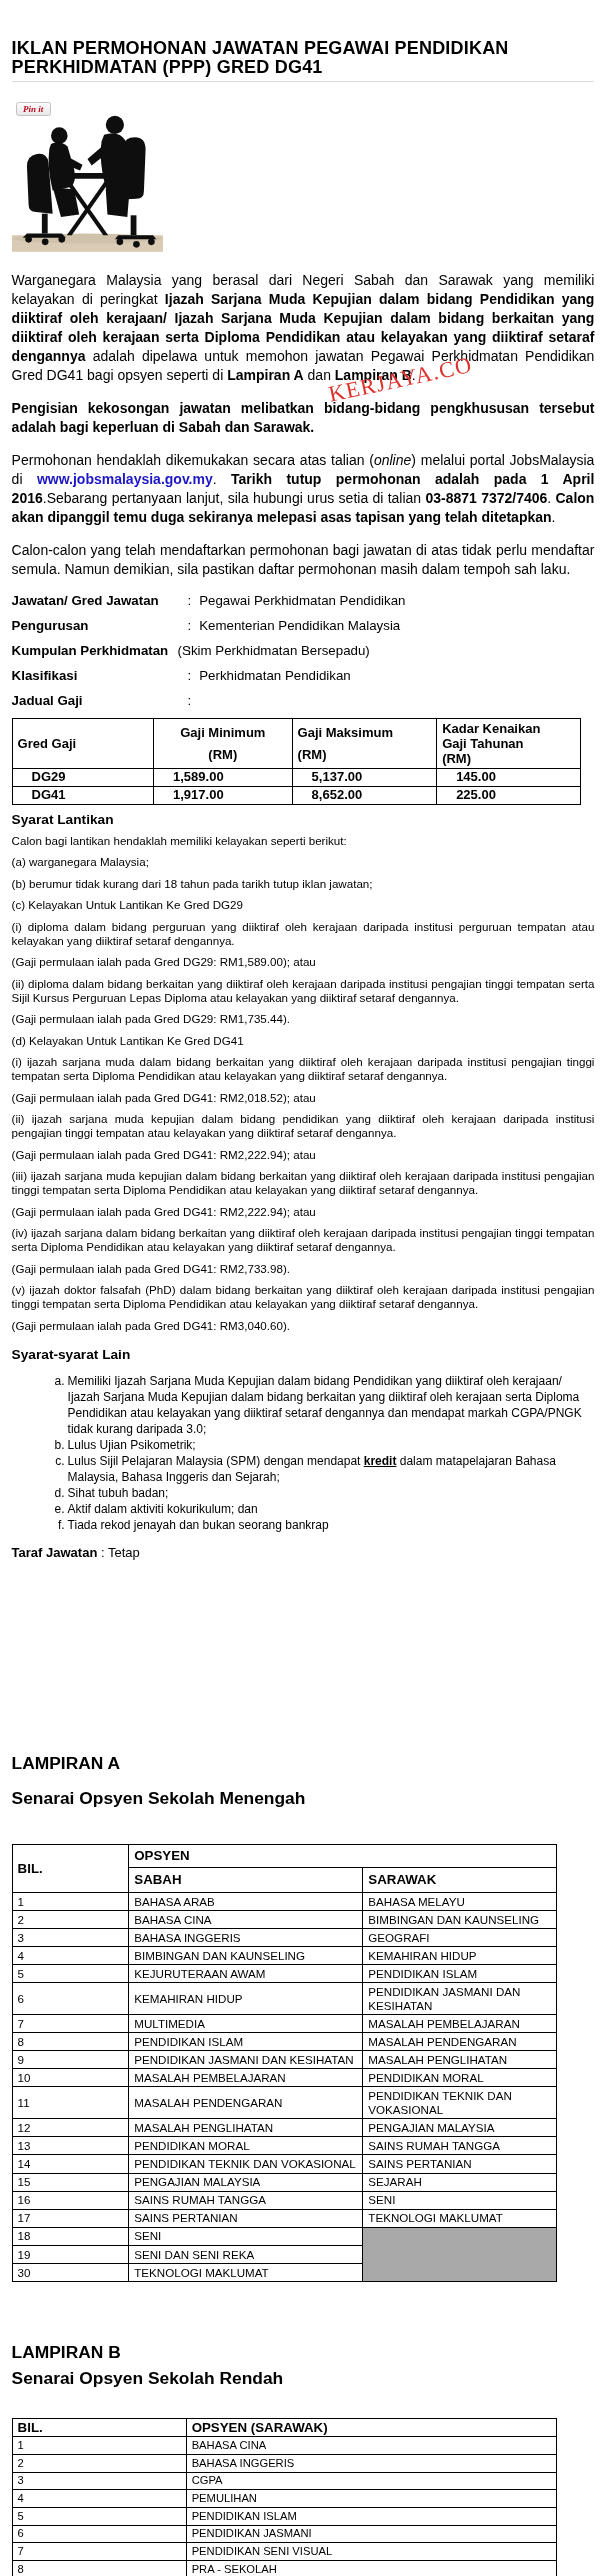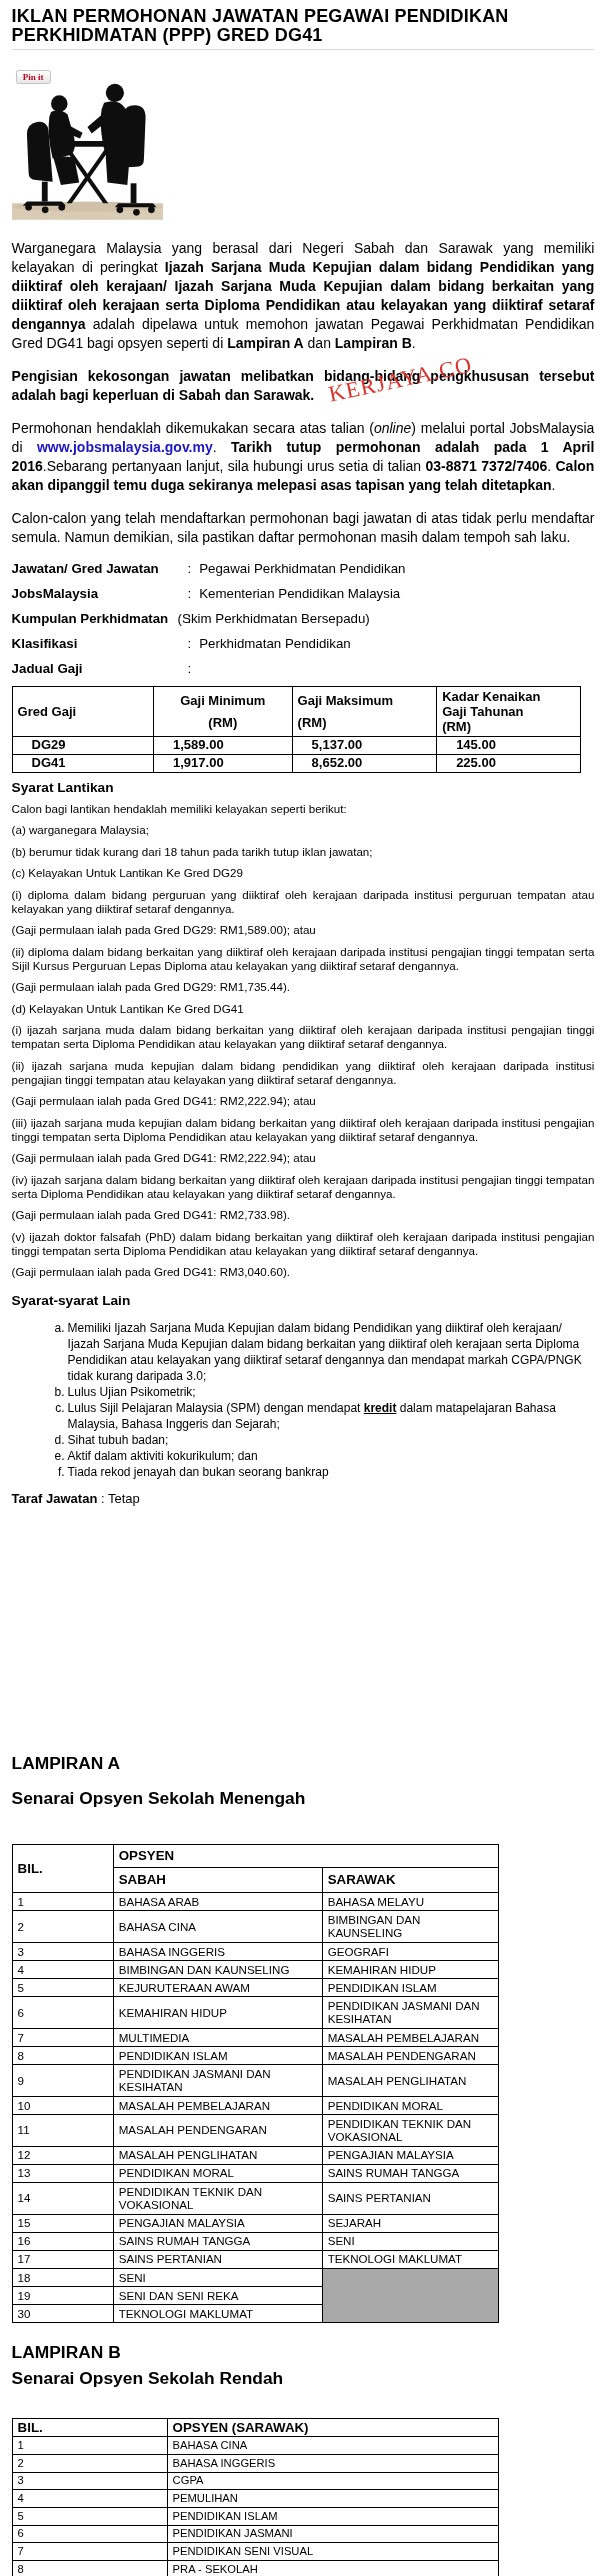--- a/index.html
+++ b/index.html
@@ -1,34 +1,34 @@
 <!DOCTYPE html>
 <html style="font-size:13.3px"><head>
 <meta charset="utf-8">
 <style>
   html,body{margin:0;padding:0;}
   body{
     width:606px;height:2576px;position:relative;overflow:hidden;
     background:#ffffff;color:#000;
     font-family:"Liberation Sans","DejaVu Sans",sans-serif;
   }
-  .content{padding:6.6px 11.6px 0 11.6px;}
+  .content{padding:6.6px 11.6px 0 11.6px;margin-top:32px;}
   h1.title{
     margin:0 0 4.1px 0;font-size:18px;line-height:19px;font-weight:bold;
     letter-spacing:0.2px;
   }
   hr.rule{border:0;border-top:0.8px solid #d9d9d9;margin:3.3px 0 7.5px 0;}
   .photo-wrap{position:relative;width:151px;height:163px;margin:0 0 19px 0;}
   .photo-wrap svg{display:block;}
   .pinit{
     position:absolute;left:4.1px;top:12.4px;width:33px;height:12.4px;
     background:linear-gradient(#fdfdfd,#e7e7e7);
     border:0.8px solid #c3c3c3;border-radius:2.5px;
     font-family:"Liberation Serif","DejaVu Serif",serif;
-    font-weight:bold;font-size:9px;line-height:12.4px;
+    font-style:italic;font-weight:bold;font-size:9px;line-height:12.4px;
     text-align:center;cursor:pointer;
   }
   .p{font-size:14px;line-height:19px;text-align:justify;margin:0 0 14px 0;}
   .mt8{margin-top:6.6px;}
   .b{font-weight:bold;}
   .i{font-style:italic;}
   .u{text-decoration:underline;}
   .link{font-weight:bold;cursor:pointer;}
   
   .meta{display:flex;font-size:13.3px;line-height:16px;margin:0 0 9px 0;}
@@ -57,21 +57,21 @@
   ol.letters li::before{
     content:counter(abc,lower-alpha) ".";
     position:absolute;left:-18px;top:0;width:15px;text-align:right;
   }
   .taraf{font-size:13px;margin:11.6px 0 0 0;line-height:16px;}
   
   .lampiran{position:absolute;left:11.6px;width:559px;}
   .lampiran h2{font-size:17.4px;line-height:21px;font-weight:bold;margin:0;}
   .lampiran h2.subA{margin-top:14px;}
   .lampiran h2.subB{margin-top:5px;}
-  table.opt{width:487px;border:1.7px solid #000;}
+  table.opt{width:545px;border:1.7px solid #000;}
   table.opt th,table.opt td{border:0.8px solid #000;text-align:left;}
   table.opt th{font-size:13.3px;font-weight:bold;padding:1.7px 5px;line-height:18px;}
   table.optA{margin-top:35px;}
   table.optB{margin-top:29px;}
   table.optA thead tr:first-child th{height:23px;box-sizing:border-box;line-height:18px;}
   table.optA thead tr:last-child th{height:25px;box-sizing:border-box;}
   table.optA td{font-size:11.6px;line-height:13.7px;padding:1.7px 5px;vertical-align:middle;}
   table.optB td{font-size:11.2px;line-height:13.3px;padding:1.7px 5px;}
   table.optB th{height:18px;box-sizing:border-box;line-height:14px;}
   
@@ -136,21 +136,21 @@
 
   <div id="meta">
       <div class="meta">
         <div class="lbl">Jawatan/ Gred Jawatan</div>
         <div class="sep">:</div>
         <div class="val">
           <div>Pegawai Perkhidmatan Pendidikan</div>
         </div>
       </div>
       <div class="meta">
-        <div class="lbl">JobsMalaysia</div>
+        <div class="lbl">Pengurusan</div>
         <div class="sep">:</div>
         <div class="val">
           <div>Kementerian Pendidikan Malaysia</div>
         </div>
       </div>
       <div class="meta">
         <div class="lbl">Kumpulan Perkhidmatan</div>
         <div class="sep">:</div>
         <div class="val">
           <div class="val2">(Skim Perkhidmatan Bersepadu)</div>
@@ -220,20 +220,21 @@
       <p class="sp">Calon bagi lantikan hendaklah memiliki kelayakan seperti berikut:</p>
       <p class="sp">(a) warganegara Malaysia;</p>
       <p class="sp">(b) berumur tidak kurang dari 18 tahun pada tarikh tutup iklan jawatan;</p>
       <p class="sp">(c) Kelayakan Untuk Lantikan Ke Gred DG29</p>
       <p class="sp">(i) diploma dalam bidang perguruan yang diiktiraf oleh kerajaan daripada institusi perguruan tempatan atau kelayakan yang diiktiraf setaraf dengannya.</p>
       <p class="sp">(Gaji permulaan ialah pada Gred DG29: RM1,589.00); atau</p>
       <p class="sp">(ii) diploma dalam bidang berkaitan yang diiktiraf oleh kerajaan daripada institusi pengajian tinggi tempatan serta Sijil Kursus Perguruan Lepas Diploma atau kelayakan yang diiktiraf setaraf dengannya.</p>
       <p class="sp">(Gaji permulaan ialah pada Gred DG29: RM1,735.44).</p>
       <p class="sp">(d) Kelayakan Untuk Lantikan Ke Gred DG41</p>
       <p class="sp">(i) ijazah sarjana muda dalam bidang berkaitan yang diiktiraf oleh kerajaan daripada institusi pengajian tinggi tempatan serta Diploma Pendidikan atau kelayakan yang diiktiraf setaraf dengannya.</p>
+      <p class="sp">(Gaji permulaan ialah pada Gred DG41: RM2,018.52); atau</p>
       <p class="sp">(ii) ijazah sarjana muda kepujian dalam bidang pendidikan yang diiktiraf oleh kerajaan daripada institusi pengajian tinggi tempatan atau kelayakan yang diiktiraf setaraf dengannya.</p>
       <p class="sp">(Gaji permulaan ialah pada Gred DG41: RM2,222.94); atau</p>
       <p class="sp">(iii) ijazah sarjana muda kepujian dalam bidang berkaitan yang diiktiraf oleh kerajaan daripada institusi pengajian tinggi tempatan serta Diploma Pendidikan atau kelayakan yang diiktiraf setaraf dengannya.</p>
       <p class="sp">(Gaji permulaan ialah pada Gred DG41: RM2,222.94); atau</p>
       <p class="sp">(iv) ijazah sarjana dalam bidang berkaitan yang diiktiraf oleh kerajaan daripada institusi pengajian tinggi tempatan serta Diploma Pendidikan atau kelayakan yang diiktiraf setaraf dengannya.</p>
       <p class="sp">(Gaji permulaan ialah pada Gred DG41: RM2,733.98).</p>
       <p class="sp">(v) ijazah doktor falsafah (PhD) dalam bidang berkaitan yang diiktiraf oleh kerajaan daripada institusi pengajian tinggi tempatan serta Diploma Pendidikan atau kelayakan yang diiktiraf setaraf dengannya.</p>
       <p class="sp">(Gaji permulaan ialah pada Gred DG41: RM3,040.60).</p>
     </div>
 

